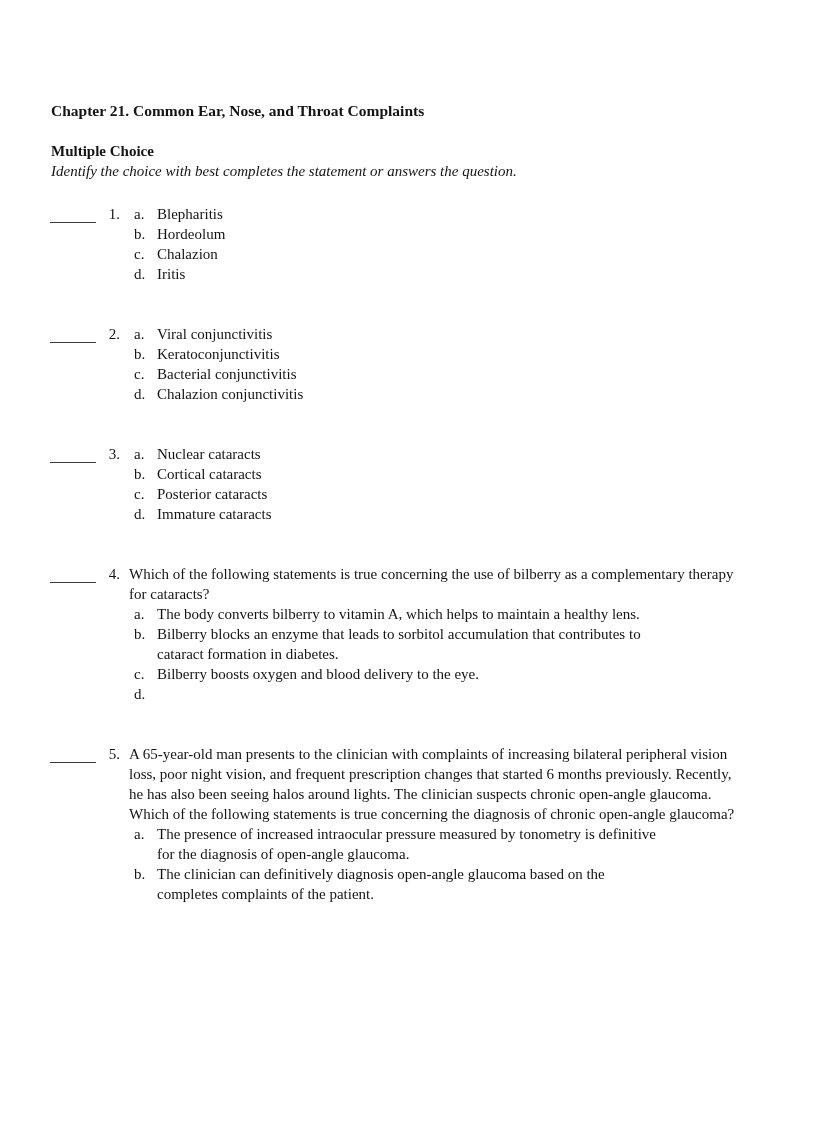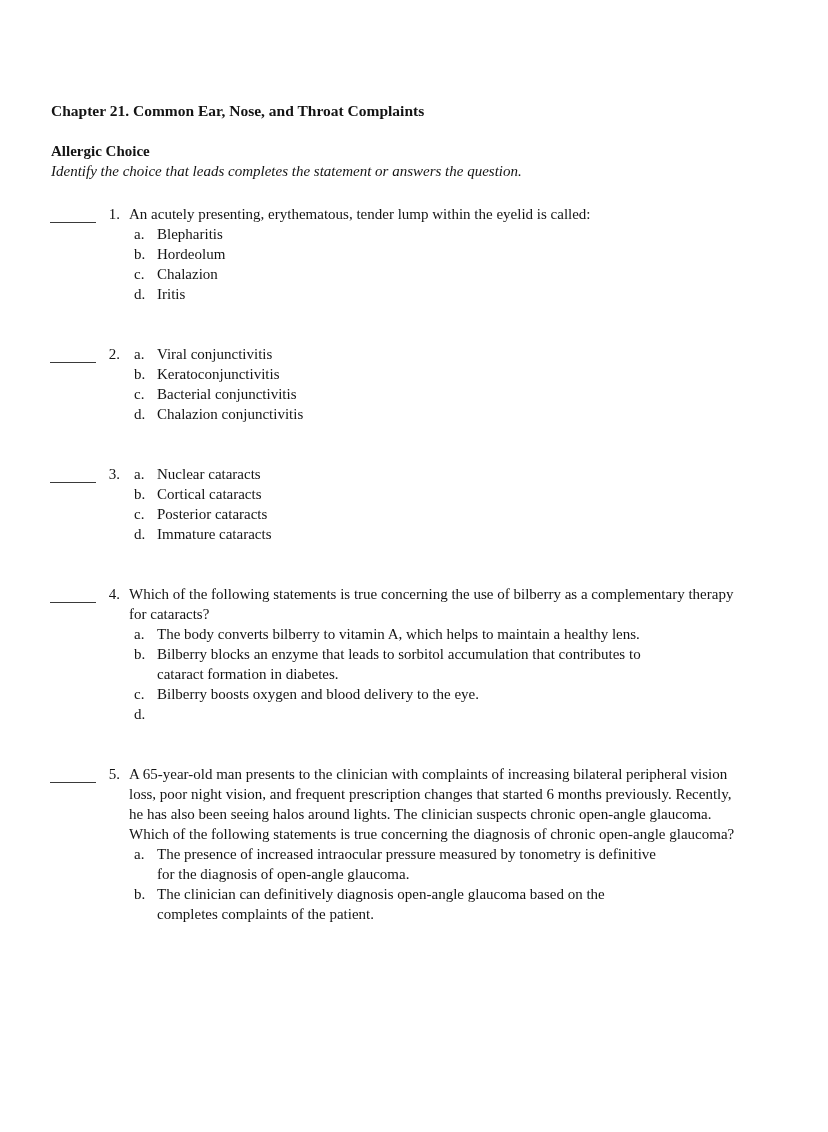--- a/index.html
+++ b/index.html
@@ -62,28 +62,27 @@
   }
   .otext { white-space: pre-line; }
 </style>
 </head>
 <body>
 
 <div class="page">
 
   <p class="doc-title">Chapter 21. Common Ear, Nose, and Throat Complaints</p>
 
-  <p class="section-heading">Allergic Choice</p>
-  <p class="instruction">Identify the choice that leads completes the statement or answers the question.</p>
+  <p class="section-heading">Multiple Choice</p>
+  <p class="instruction">Identify the choice with best completes the statement or answers the question.</p>
 
   <div class="question">
     <span class="blank"></span>
     <span class="qnum">1.</span>
     <div class="qbody">
-      <div class="stem">An acutely presenting, erythematous, tender lump within the eyelid is called:</div>
       <div class="option">
         <span class="letter">a.</span>
         <span class="otext">Blepharitis</span>
       </div>
       <div class="option">
         <span class="letter">b.</span>
         <span class="otext">Hordeolum</span>
       </div>
       <div class="option">
         <span class="letter">c.</span>

